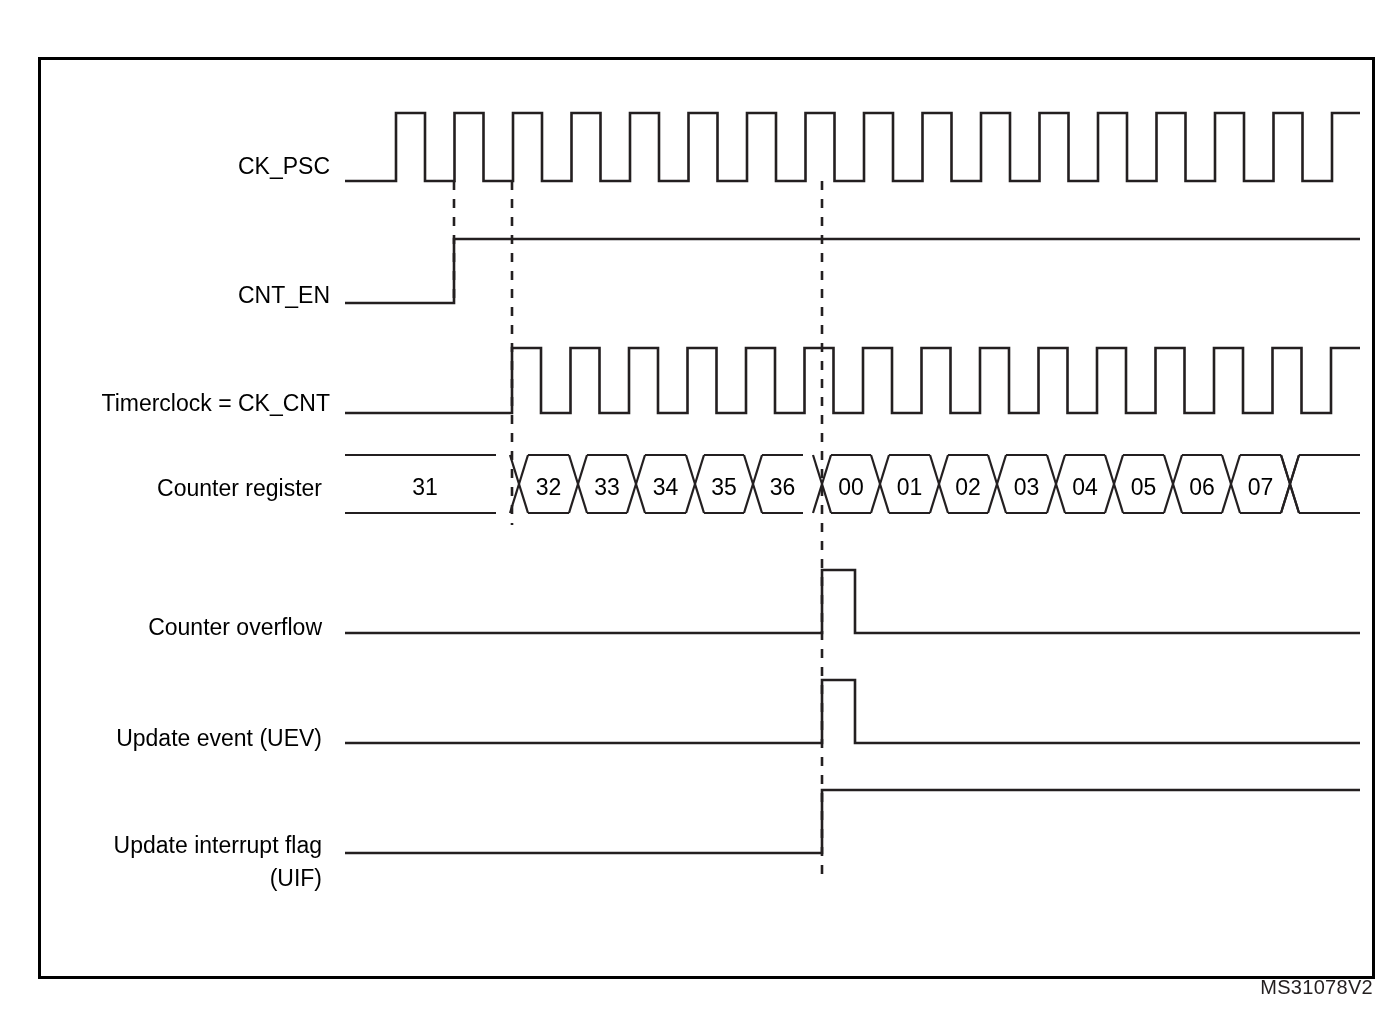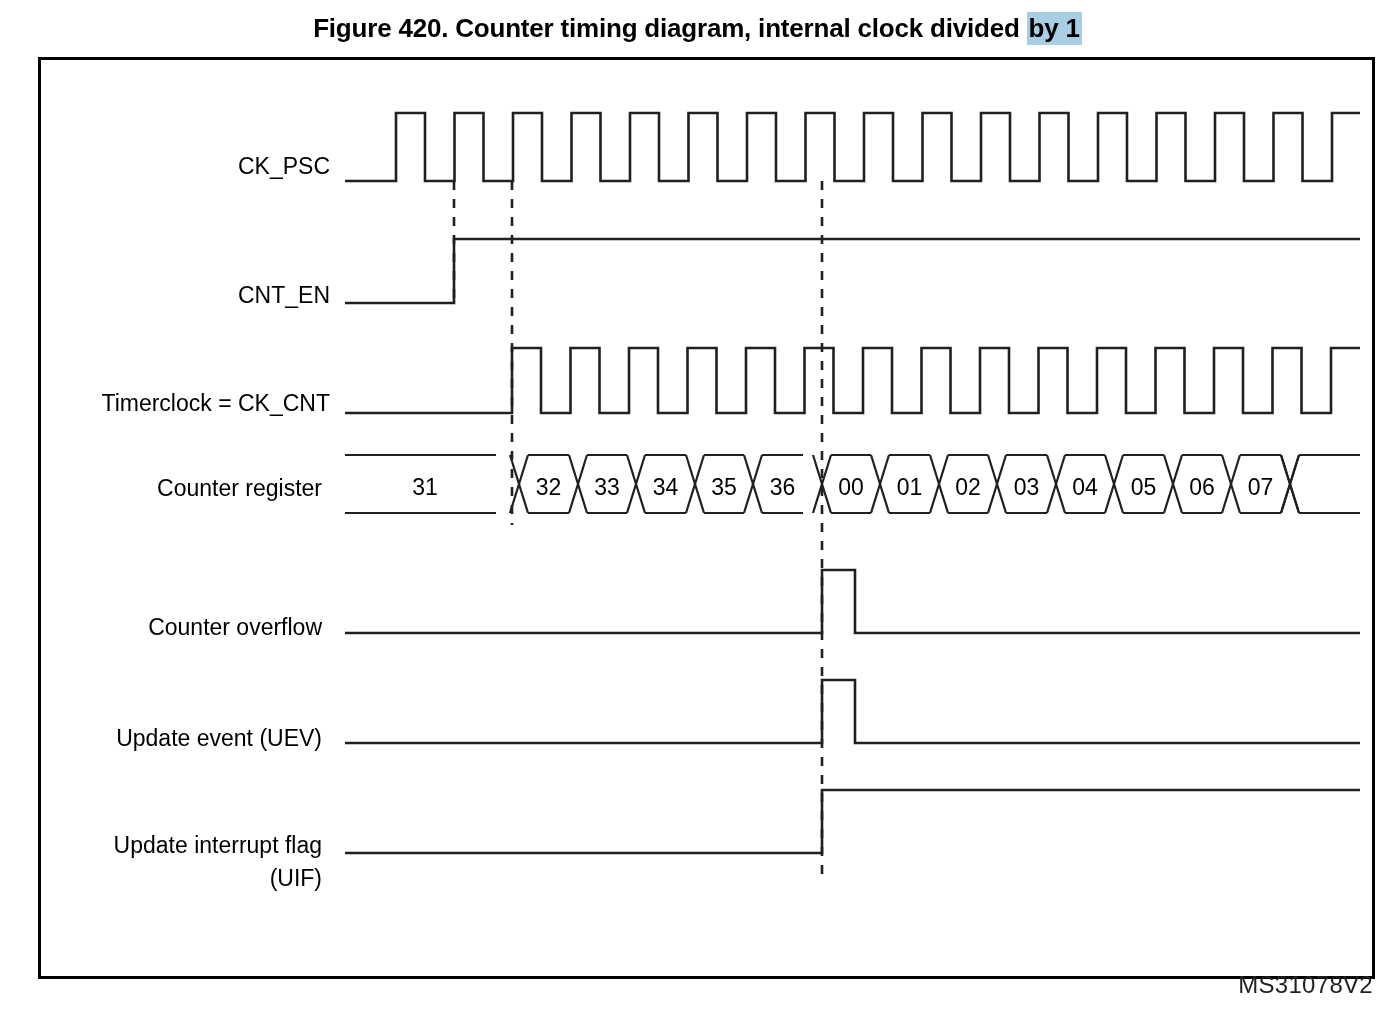--- a/index.html
+++ b/index.html
@@ -84,34 +84,31 @@
   .dashline {
     stroke: #231f20;
     stroke-width: 2.6;
     stroke-dasharray: 9 9;
     fill: none;
   }
   .watermark {
     position: absolute;
     right: 22px;
     bottom: 22px;
-    font-size: 24px;
+    font-size: 20px;
     font-family: "Liberation Sans", sans-serif;
     color: #231f20;
     letter-spacing: 0.3px;
   }
 </style>
 </head>
 <body>
 
 <div id="figure-root">
 
-  <div class="fig-title">
-    <span>Figure 420. Counter timing diagram, internal clock divided </span><span class="hl">by 1</span>
-  </div>
 
   <div class="fig-frame"></div>
 
   <svg class="diagram" viewBox="0 0 1395 1021">
     <g id="labels-group">
         <text x="330" y="168" class="sig-label">CK_PSC</text>
         <text x="330" y="297" class="sig-label">CNT_EN</text>
         <text x="330" y="405" class="sig-label">Timerclock = CK_CNT</text>
         <text x="322" y="490" class="sig-label">Counter register</text>
         <text x="322" y="629" class="sig-label">Counter overflow</text>

